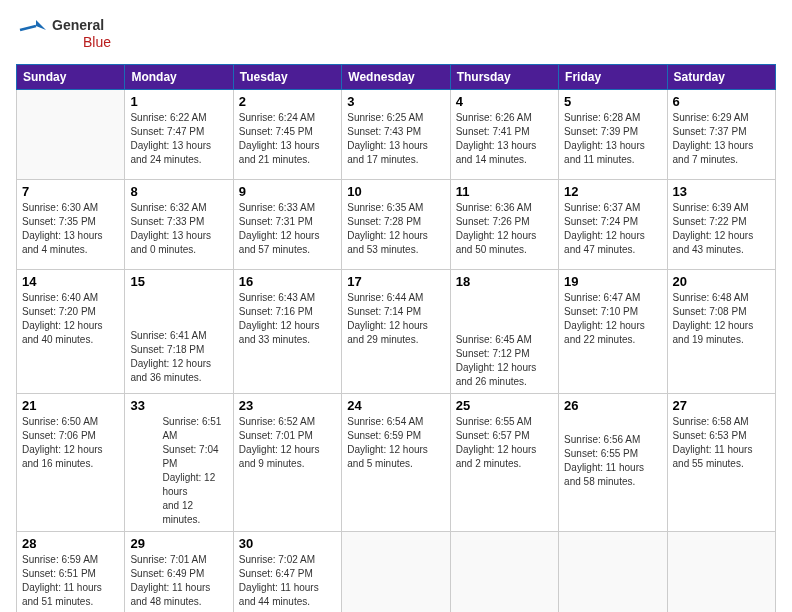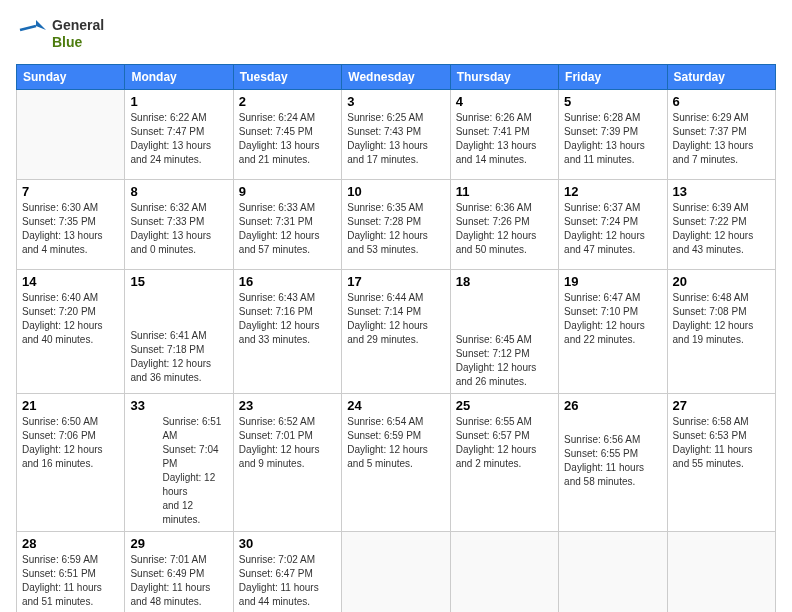--- a/index.html
+++ b/index.html
@@ -31,21 +31,21 @@
     .subtitle {
       font-size: 14px;
       color: #555;
     }
     .calendar {
       width: 100%;
       border-collapse: collapse;
       font-size: 11px;
     }
     .calendar th {
-      background: #3b82f6;
+      background: #4c1d95;
       color: #fff;
       text-align: left;
       padding: 5px 6px;
       font-size: 12px;
       font-weight: bold;
       border: 1px solid #1a6bb5;
     }
     .calendar td {
       border: 1px solid #ccc;
       vertical-align: top;
@@ -72,21 +72,21 @@
 <body>
 
 <div class="header">
   <div class="logo">
       <svg width="36" height="36" viewBox="0 0 36 36">
         <polygon points="20,4 30,14 20,10" fill="#1a6bb5"></polygon>
         <line x1="4" y1="14" x2="20" y2="10" stroke="#1a6bb5" stroke-width="2.5"></line>
       </svg>
       <div>
         <div style="font-size:14px;font-weight:bold;color:#333;line-height:1.2;">General</div>
-        <div style="font-size:14px;font-weight:bold;color:#4d7c0f;line-height:1.2;">Blue</div>
+        <div style="font-size:14px;font-weight:normal;color:#b91c1c;line-height:1.2;margin-left:31px;">Blue</div>
       </div>
     </div>
   <div class="title-block">
     <div class="month-title"></div>
     <div class="subtitle"></div>
   </div>
 </div>
 
 <table class="calendar">
   <thead>

